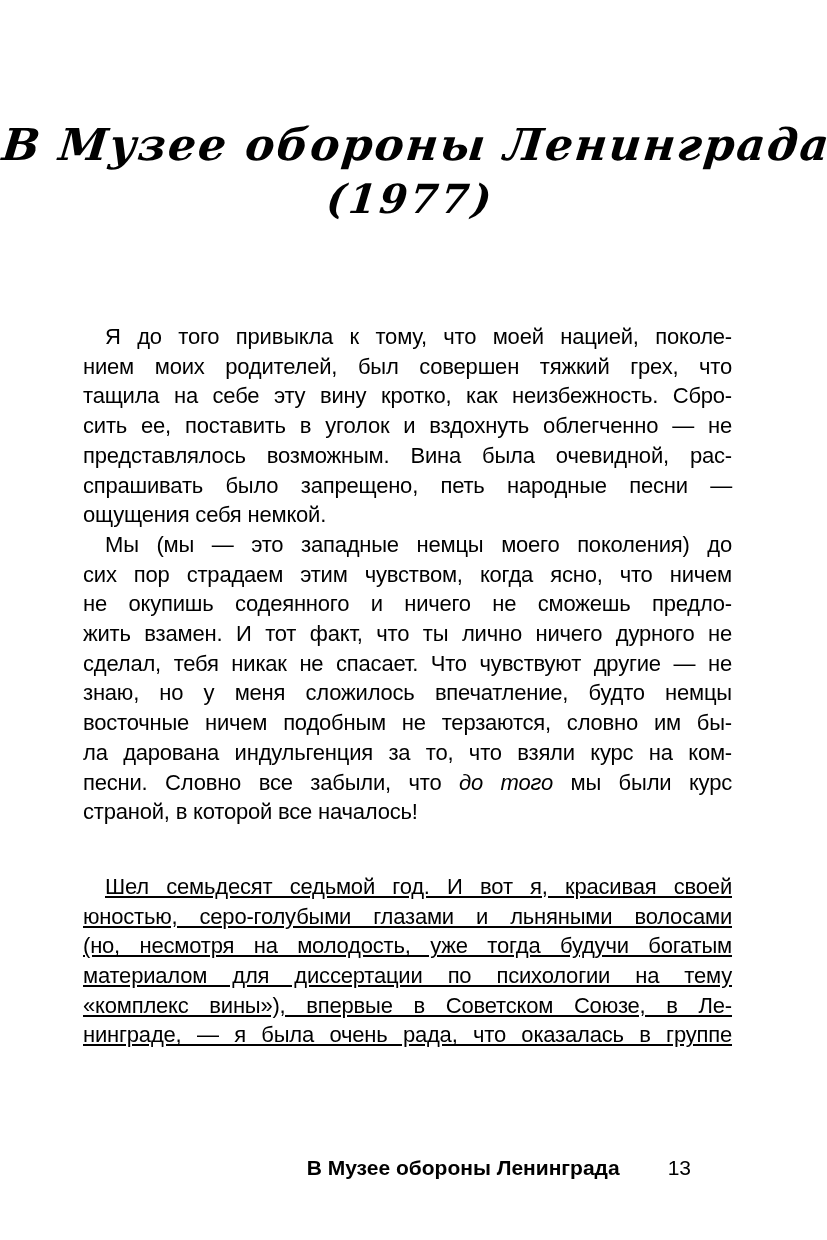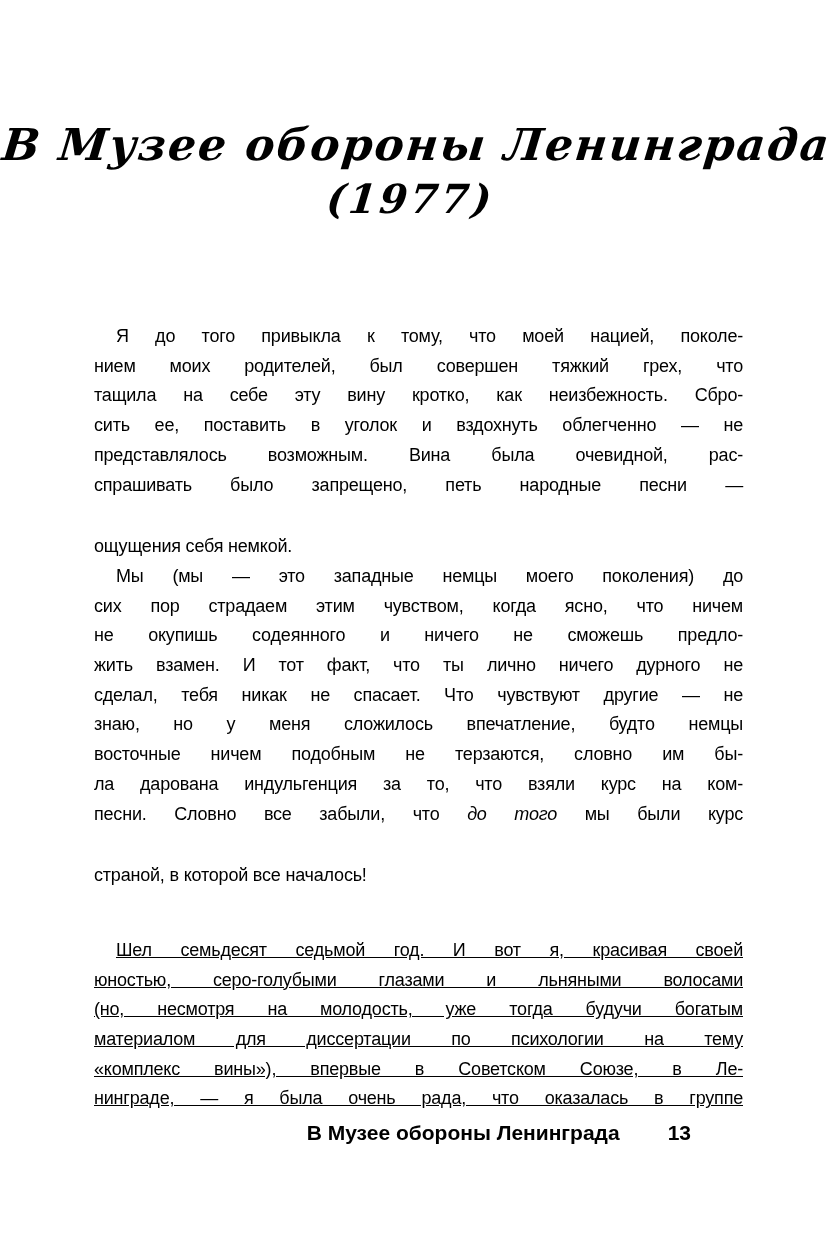--- a/index.html
+++ b/index.html
@@ -34,34 +34,33 @@
   }
   .title-line2 {
     font-size: 40px;
     letter-spacing: 3px;
     line-height: 50px;
   }
 
   
   .body-text {
     position: absolute;
-    left: 94px;
+    left: 83px;
     top: 322px;
     width: 649px;
-    font-size: 18px;
+    font-size: 22px;
     line-height: 29.7px;
     letter-spacing: -0.2px;
   }
   .line {
     text-align: justify;
     text-align-last: justify;
   }
   .line.last {
     text-align-last: left;
-    margin-top: 32px;
   }
   .indent { text-indent: 22px; }
   .para-gap { margin-top: 45px; text-decoration: underline; }
   .em-inline { font-style: italic; }
 
   
   .footer {
     position: absolute;
     left: 78px;
     top: 1120px;
@@ -70,21 +69,22 @@
     padding-right: 36px;
     display: flex;
     justify-content: flex-end;
     align-items: baseline;
     font-size: 21px;
     font-weight: 700;
     line-height: 26px;
   }
   .page-number {
     margin-left: 48px;
-    font-weight: 700;
+    font-weight: 400;
+    margin-top: 35px;
   }
 </style>
 </head>
 <body>
 
 <div class="page">
 
   <div class="chapter-title">
     <div class="title-line1">В Музее обороны Ленинграда</div>
     <div class="title-line2">(1977)</div>

